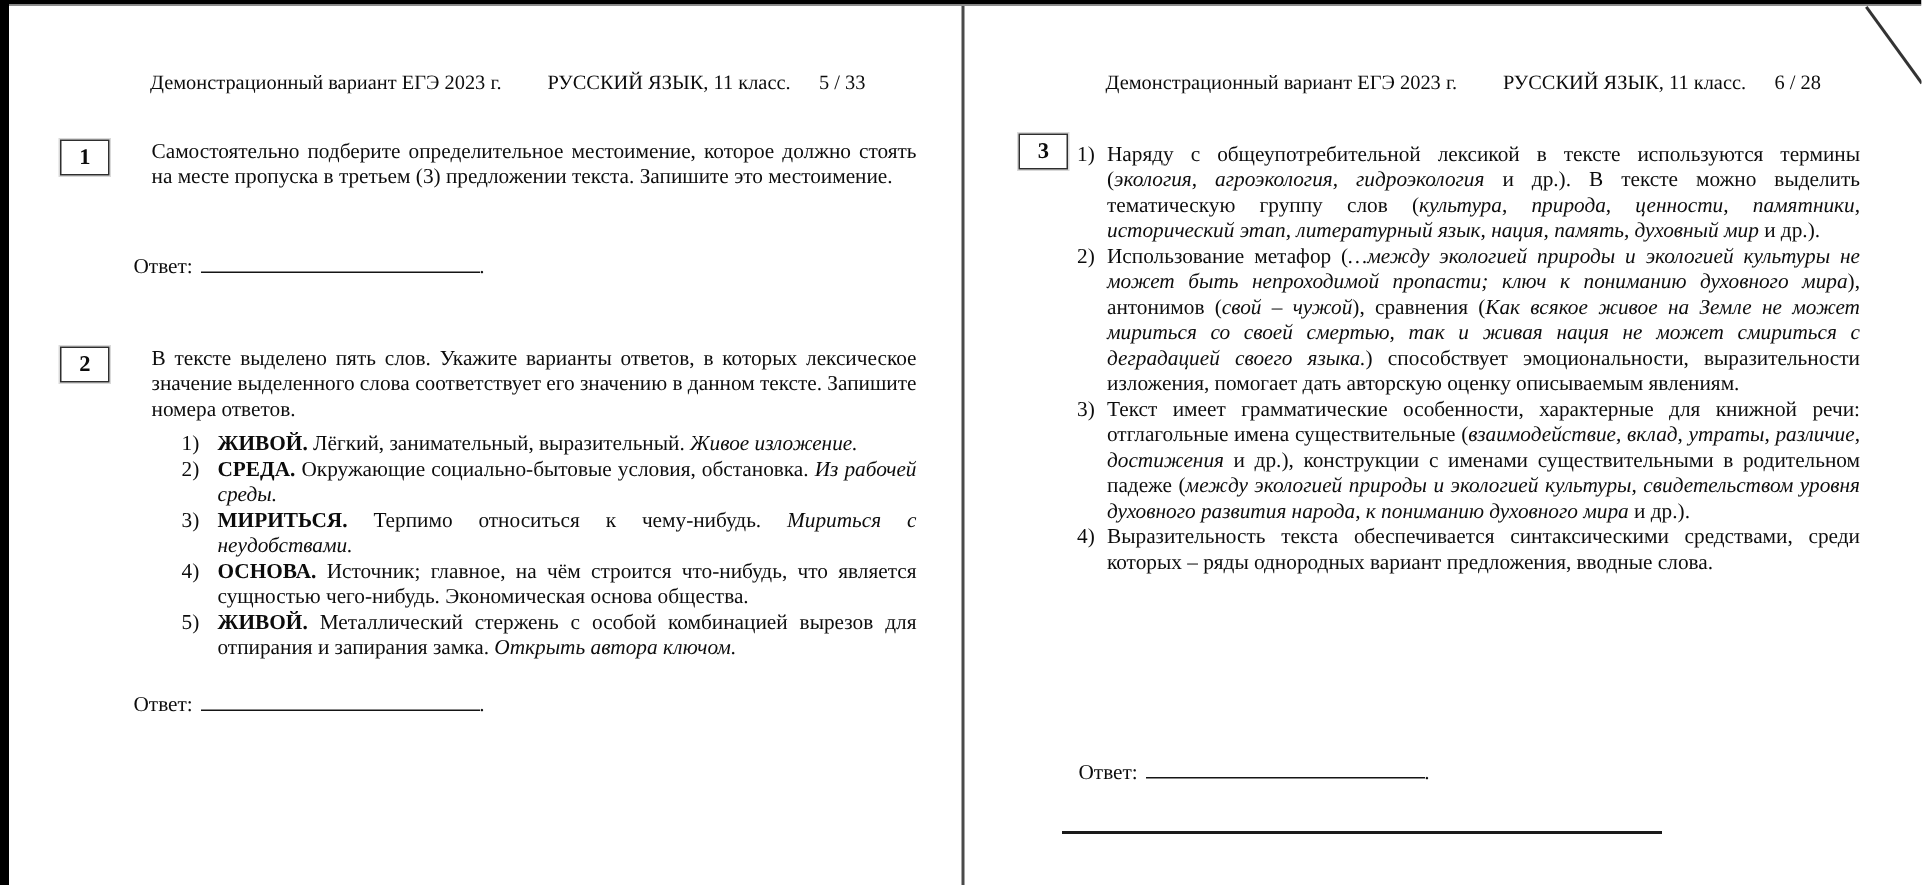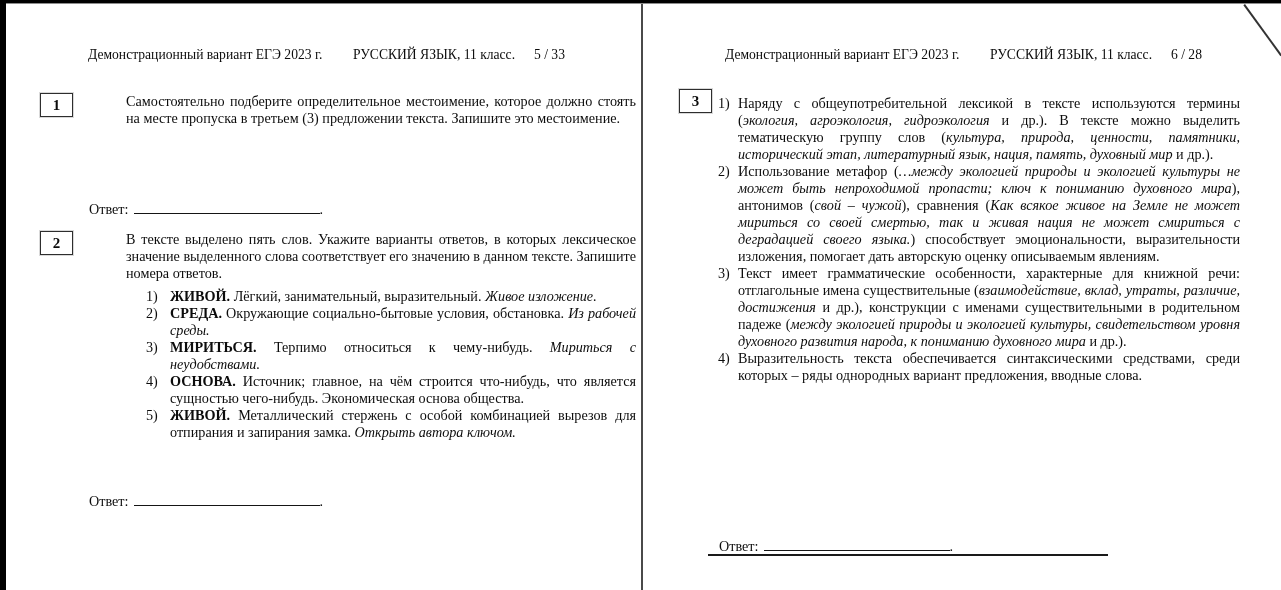--- a/index.html
+++ b/index.html
@@ -15,46 +15,46 @@
   .frame-top-black{left:0;top:0;width:1281px;height:3px;background:#000;}
   .frame-top-gray{left:0;top:3px;width:1281px;height:1px;background:#8d8d8d;}
   .page-divider{left:641px;top:4px;width:2px;height:586px;background:#4a4a4a;}
   .corner-fold{left:1245px;top:4px;width:63px;height:2px;background:#333;
     transform-origin:0 0;transform:rotate(54deg);}
   
   .page{position:absolute;top:0;height:590px;}
   #page-left{left:6px;width:635px;}
   #page-right{left:643px;width:638px;}
   
-  .page-header{position:absolute;top:46px;left:0;width:100%;height:18px;font-size:13.6px;}
+  .page-header{position:absolute;top:46px;left:12px;width:100%;height:18px;font-size:13.6px;}
   .page-header span{position:absolute;white-space:nowrap;}
   .h-doc{left:82px;}
   .h-subject{left:347px;}
   .h-page{left:528px;}
   
   .task{position:absolute;left:0;width:100%;}
   #task-1{top:93px;}
   #task-2{top:231px;}
   #task-3{top:89px;}
   .num-box{position:absolute;top:0;width:31px;height:22px;border:1px solid #2e2e2e;
     box-shadow:0 0 0 1px #d9d9d9;background:#fff;text-align:center;
     font-weight:bold;font-size:15px;line-height:22px;}
   #page-left .num-box{left:34px;}
   #page-right .num-box{left:36px;}
-  .task-text{margin-left:120px;width:510px;}
+  .task-text{margin-left:95px;width:510px;}
   #page-right .task-text{margin-left:85px;width:512px;}
   .task-text p{margin:0;text-align:justify;}
   .options{list-style:none;margin:6px 0 0 20px;padding:0;}
   #page-right .options{margin-left:-10px;}
   .option{padding-left:24px;text-indent:-24px;text-align:justify;}
   .option .marker{display:inline-block;width:24px;text-indent:0;}
   #page-right .option{padding-left:20px;text-indent:-20px;}
   #page-right .option .marker{width:20px;}
   
-  .answer{position:absolute;white-space:nowrap;margin-top:32px;}
+  .answer{position:absolute;white-space:nowrap;}
   #answer-1{top:168px;left:83px;}
   #answer-2{top:460px;left:83px;}
   #answer-3{top:505px;left:76px;}
   .blank{display:inline-block;width:186px;height:13px;margin-left:5px;
     border-bottom:1px solid #151515;}
   
   .end-rule{position:absolute;top:554px;left:65px;width:400px;height:2px;background:#1a1a1a;}
 </style>
 </head>
 <body>

